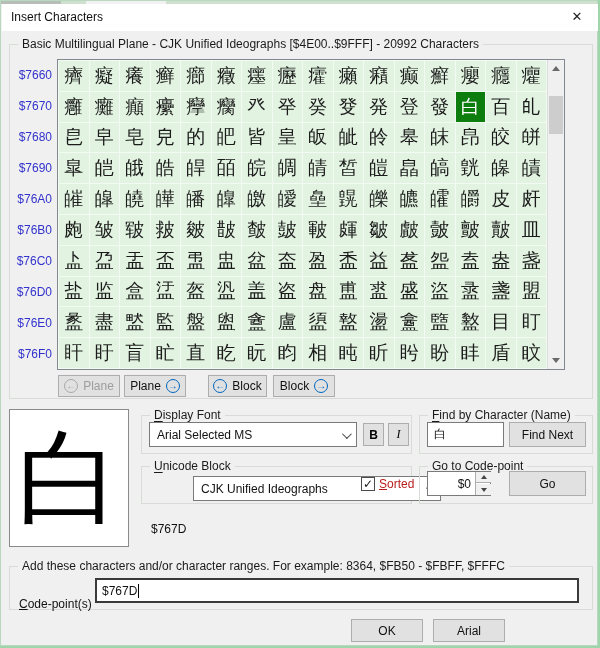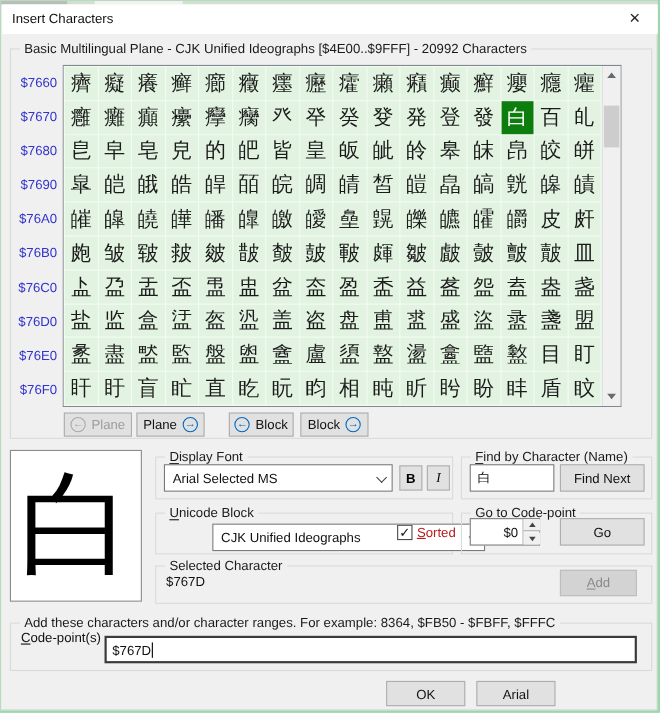--- a/index.html
+++ b/index.html
@@ -88,21 +88,21 @@
   .spin-down { bottom:0; }
   .mini-tri-up { width:0; height:0; border-left:3px solid transparent; border-right:3px solid transparent; border-bottom:4px solid #444; }
   .mini-tri-down { width:0; height:0; border-left:3px solid transparent; border-right:3px solid transparent; border-top:4px solid #444; }
 
   
   .sel-value { position:absolute; left:150px; top:521px; font-size:12px; color:#111; }
   .add-btn { position:absolute; left:508px; top:517px; width:70px; height:24px; background:#d3d3d3;
              border:1px solid #bdbdbd; color:#8a8a8a; font-size:12px; display:flex; align-items:center; justify-content:center; }
 
   
-  .cp-label { position:absolute; left:18px; top:572px; font-size:12px; color:#111; }
+  .cp-label { position:absolute; left:18px; top:596px; font-size:12px; color:#111; }
   .cp-input { position:absolute; left:94px; top:577px; width:484px; height:25px; background:#fff;
               border:2px solid #3a3a3a; font-size:12px; color:#111; display:flex; align-items:center; padding:0 5px; }
   .caret { display:inline-block; width:1px; height:14px; background:#000; margin-left:1px; }
 
   
   .footer-btn { position:absolute; top:618px; width:72px; height:23px; }
   .ok-btn { left:350px; } .cancel-btn { left:432px; } .help-btn { left:514px; }
   u { text-decoration:underline; }
 </style>
 </head>
@@ -367,27 +367,21 @@
       <span class="spin-up">
           <span class="mini-tri-up"></span>
         </span>
       <span class="spin-down">
           <span class="mini-tri-down"></span>
         </span>
     </span>
   </div>
   <div class="btn small-btn" style="left:508px; top:470px; width:77px;">Go</div>
 
-  <div class="group" style="left:140px; top:513px; width:452px; height:35px;">
-    <span class="group-label">Selected Character</span>
-  </div>
   <div class="sel-value">$767D</div>
-  <div class="add-btn">
-      <span><u>A</u><span>dd</span></span>
-    </div>
 
   <div class="group" style="left:8px; top:565px; width:584px; height:44px;">
     <span class="group-label">Add these characters and/or character ranges. For example: 8364, $FB50 - $FBFF, $FFFC</span>
   </div>
   <div class="cp-label"><u>C</u><span>ode-point(s)</span></div>
   <div class="cp-input">
     <span>$767D</span>
     <span class="caret"></span>
   </div>
 

